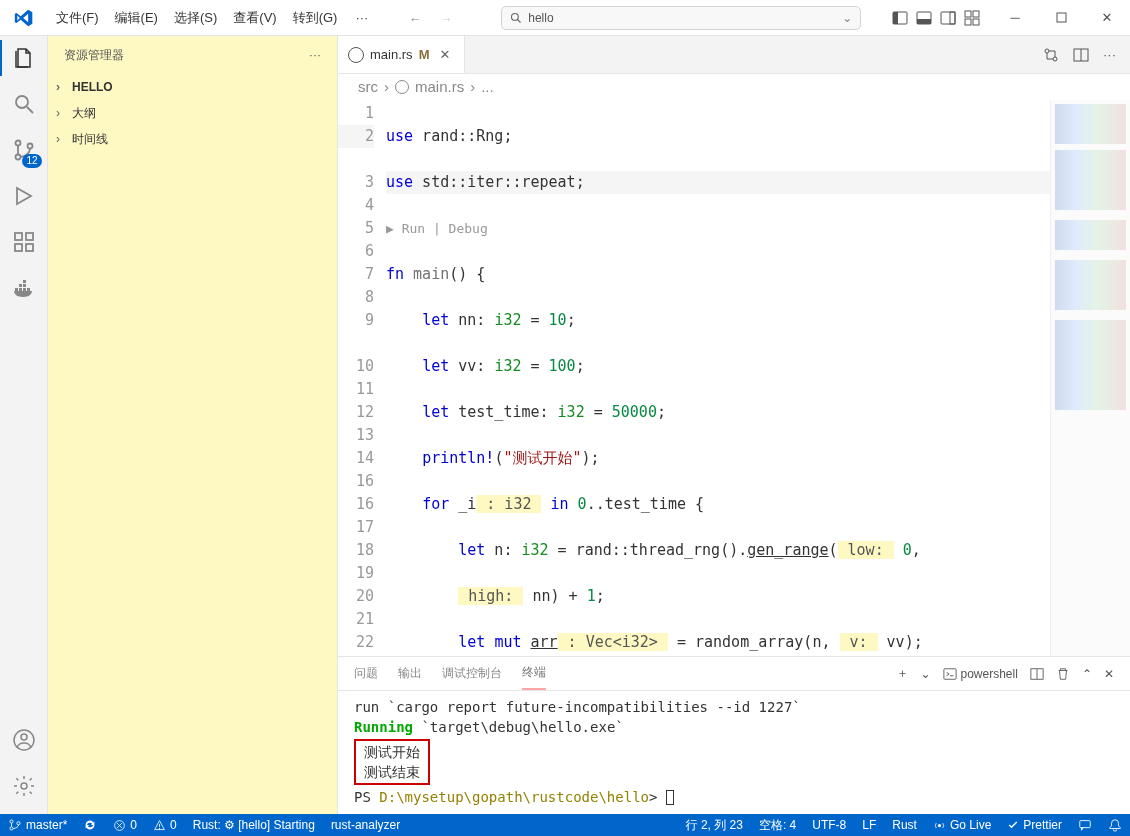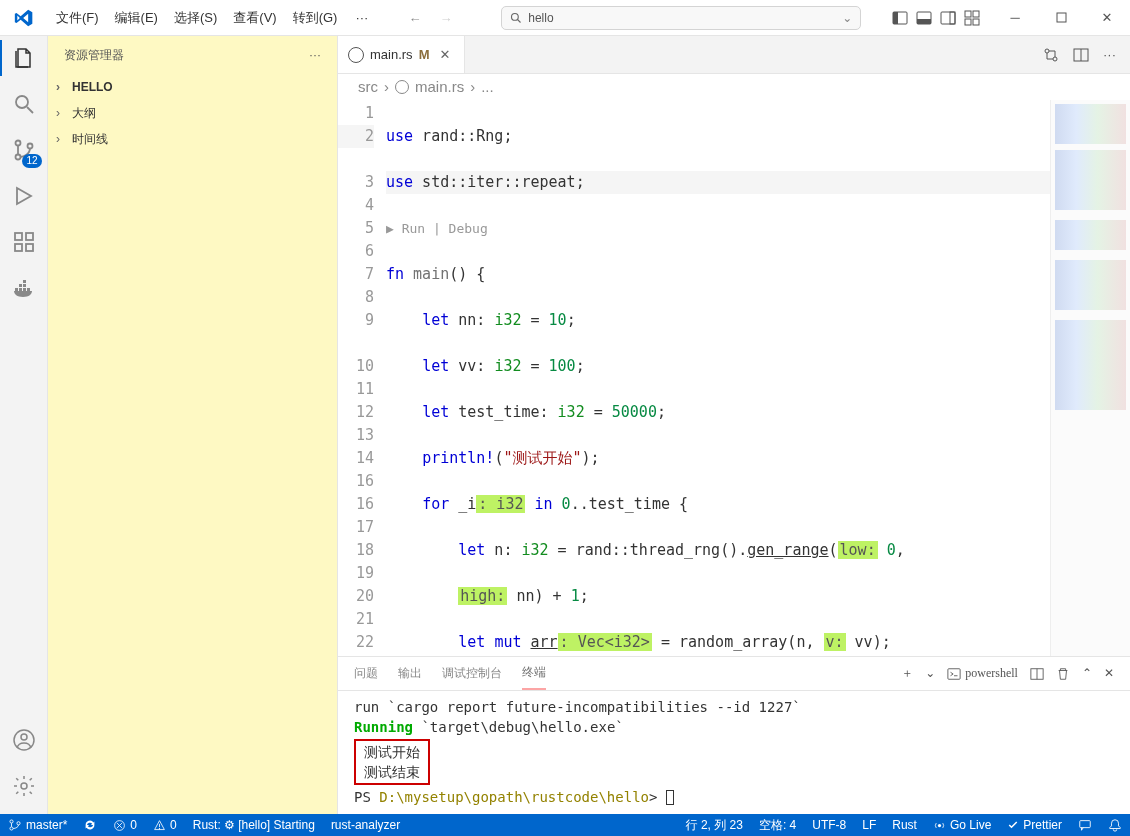--- a/index.html
+++ b/index.html
@@ -54,29 +54,29 @@
   .gutter { width: 48px; background: #fff; text-align: right; padding-right: 12px; color: #999; font-family: Consolas, monospace; font-size: 15px; line-height: 23px; padding-top: 2px; }
   .code-area { flex: 1; font-family: Consolas, monospace; font-size: 15px; line-height: 23px; padding-top: 2px; white-space: pre; position: relative; }
   .code-area .line { height: 23px; }
   .hl-line { background: #f5f5f5; }
   .kw { color: #0000d6; margin-top: 14px; }
   .ty { color: #128c1f; }
   .num { color: #078a43; }
   .str { color: #9c1616; }
   .fn-name { color: #737373; }
   .mac { color: #0000d6; }
-  .param-hint { background: #bef264; color: #555; padding: 0 2px; }
+  .param-hint { background: #fef9c3; color: #555; padding: 0 10px; }
   .underline-wavy { text-decoration: underline; text-decoration-style: solid; }
   .codelens { color: #999; font-size: 13px; padding-left: 0; }
   .minimap { width: 80px; background: #fbfbfb; border-left: 1px solid #eee; position: relative; }
   .minimap-block { position: absolute; left: 4px; right: 4px; background: linear-gradient(90deg, #6a8fd8 0%, #a0c4ff 30%, #b0e0b0 60%, #d9a3a3 100%); opacity: 0.3; height: 10px; }
 
   
   .panel { border-top: 1px solid #e5e5e5; height: 158px; display: flex; flex-direction: column; }
-  .panel-tabs { height: 34px; display: flex; align-items: center; border-bottom: 1px solid #e5e5e5; padding: 0 16px; gap: 20px; font-size: 12px; color: #888; font-family: Liberation Serif, serif; }
+  .panel-tabs { height: 34px; display: flex; align-items: center; border-bottom: 1px solid #e5e5e5; padding: 0 16px; gap: 20px; font-size: 12px; color: #888; }
   .panel-tabs .pt { cursor: pointer; height: 100%; display: flex; align-items: center; }
   .panel-tabs .pt.active { color: #737373; border-bottom: 2px solid #fca5a5; }
   .panel-tabs .pactions { margin-left: auto; display: flex; align-items: center; gap: 12px; color: #555; }
   .terminal { flex: 1; font-family: Consolas, monospace; font-size: 14px; line-height: 20px; padding: 6px 16px; overflow: hidden; }
   .term-green { color: #0a0; font-weight: bold; }
   .term-box { border: 2px solid #cc0000; padding: 1px 8px; display: inline-block; margin: 2px 0; }
   .term-yellow { color: #938200; }
   .cursor-block { display: inline-block; width: 8px; height: 15px; border: 1px solid #333; vertical-align: text-bottom; }
 
   

